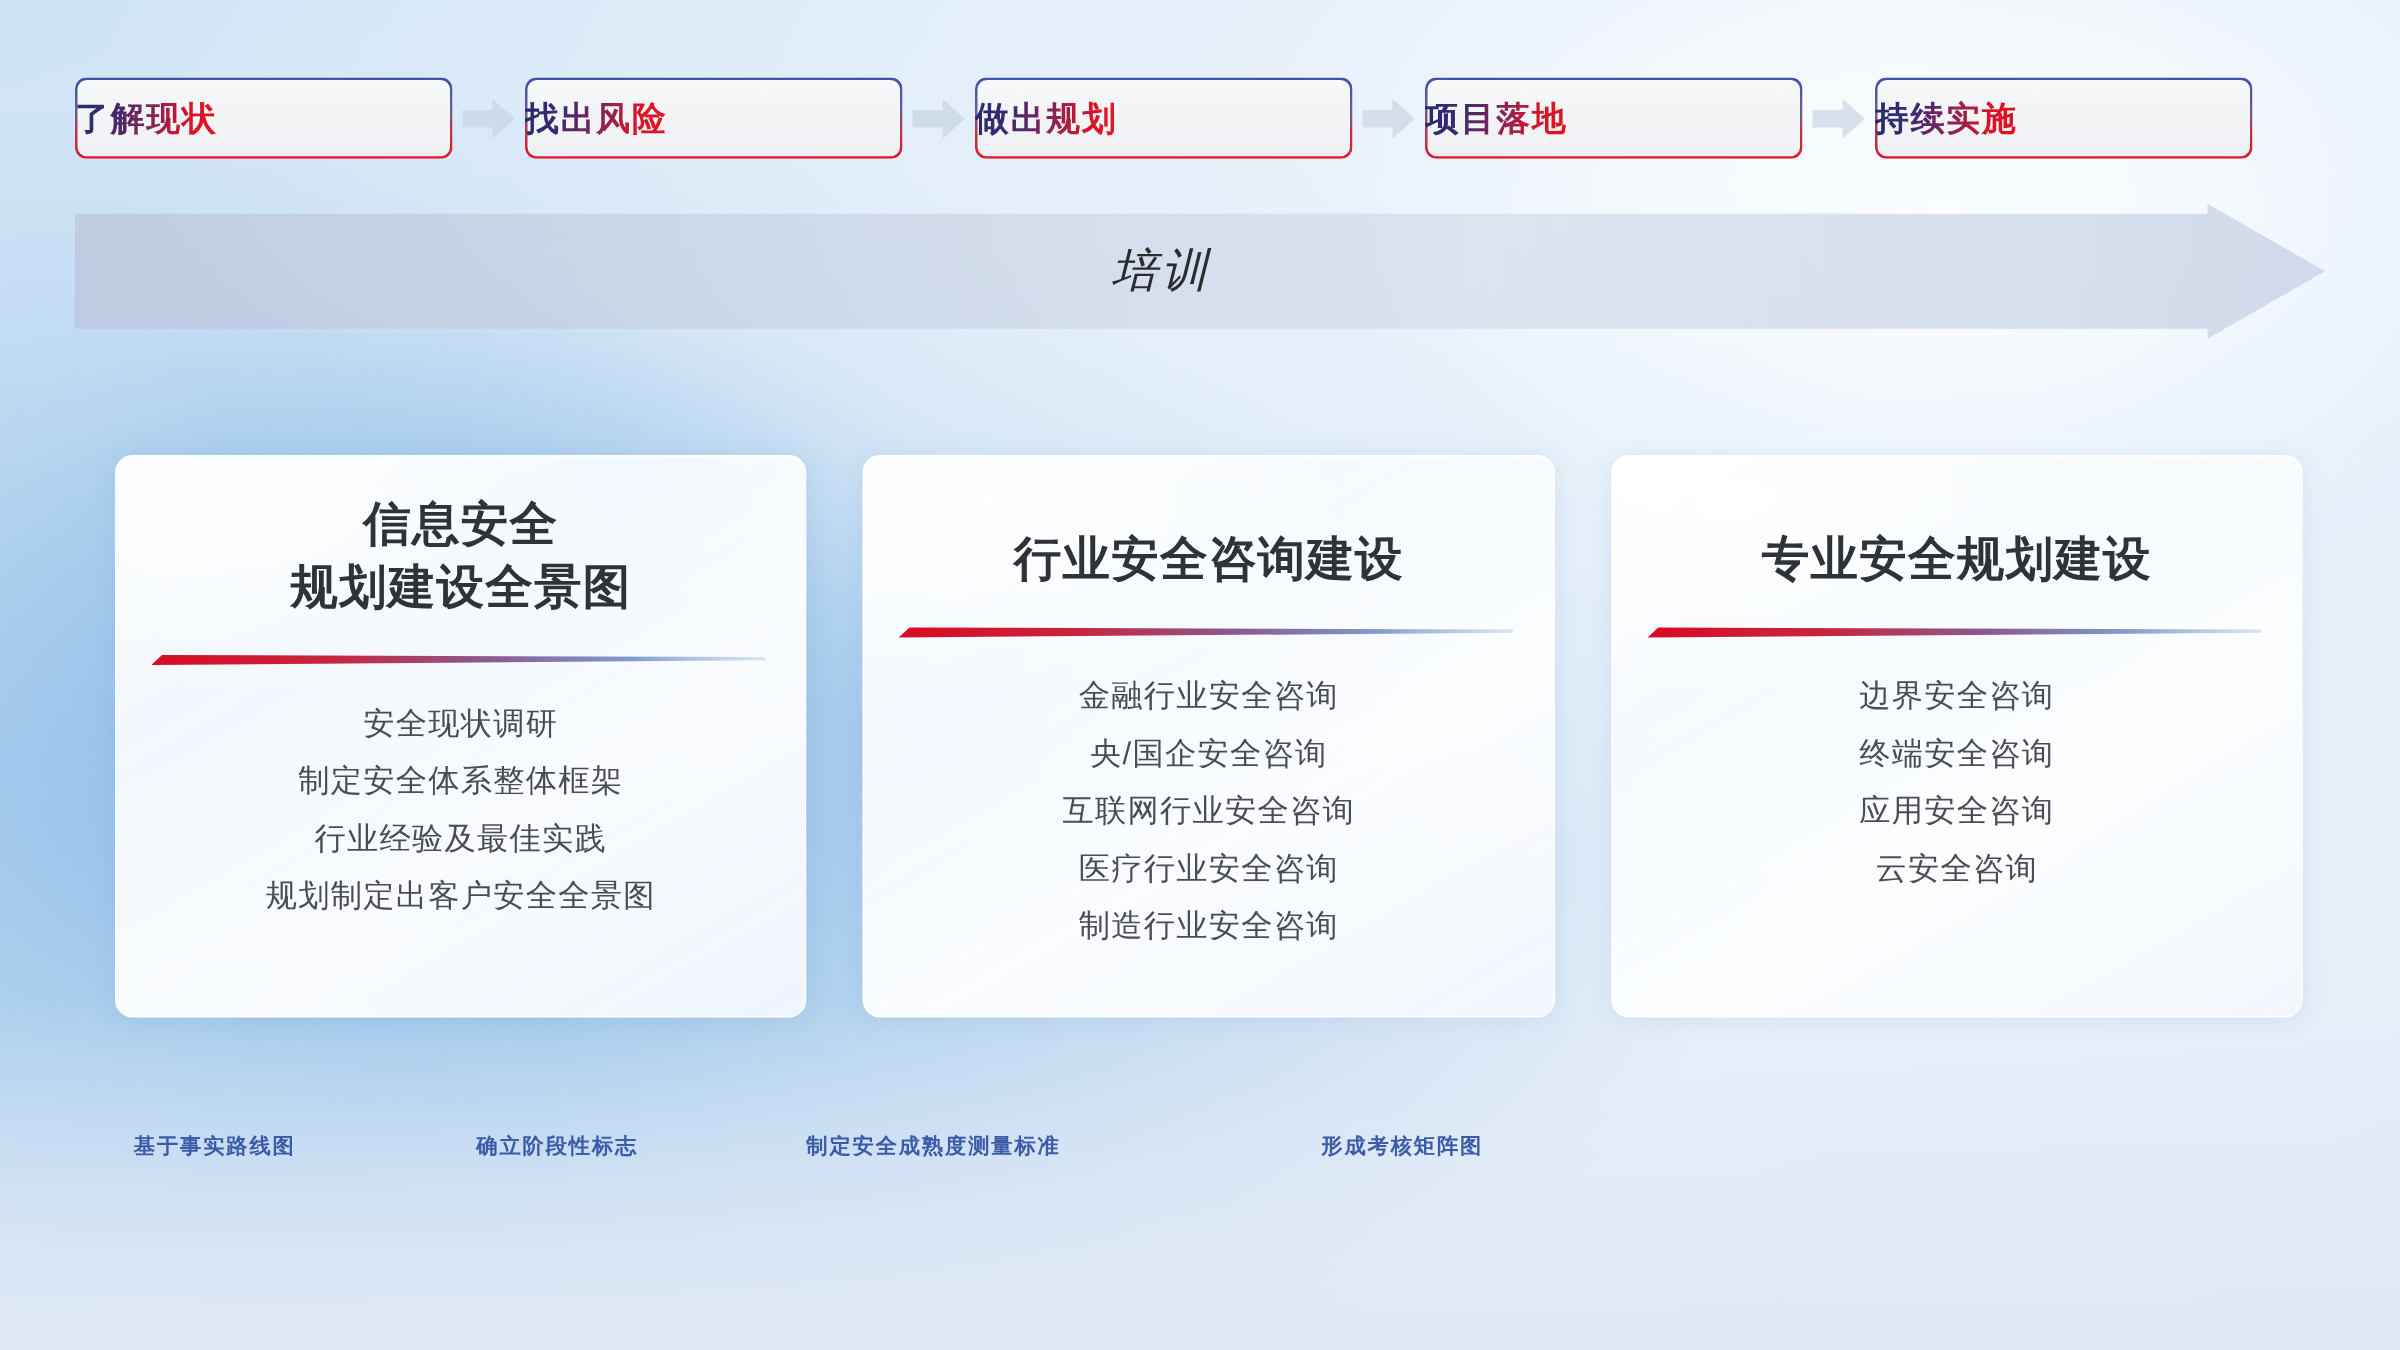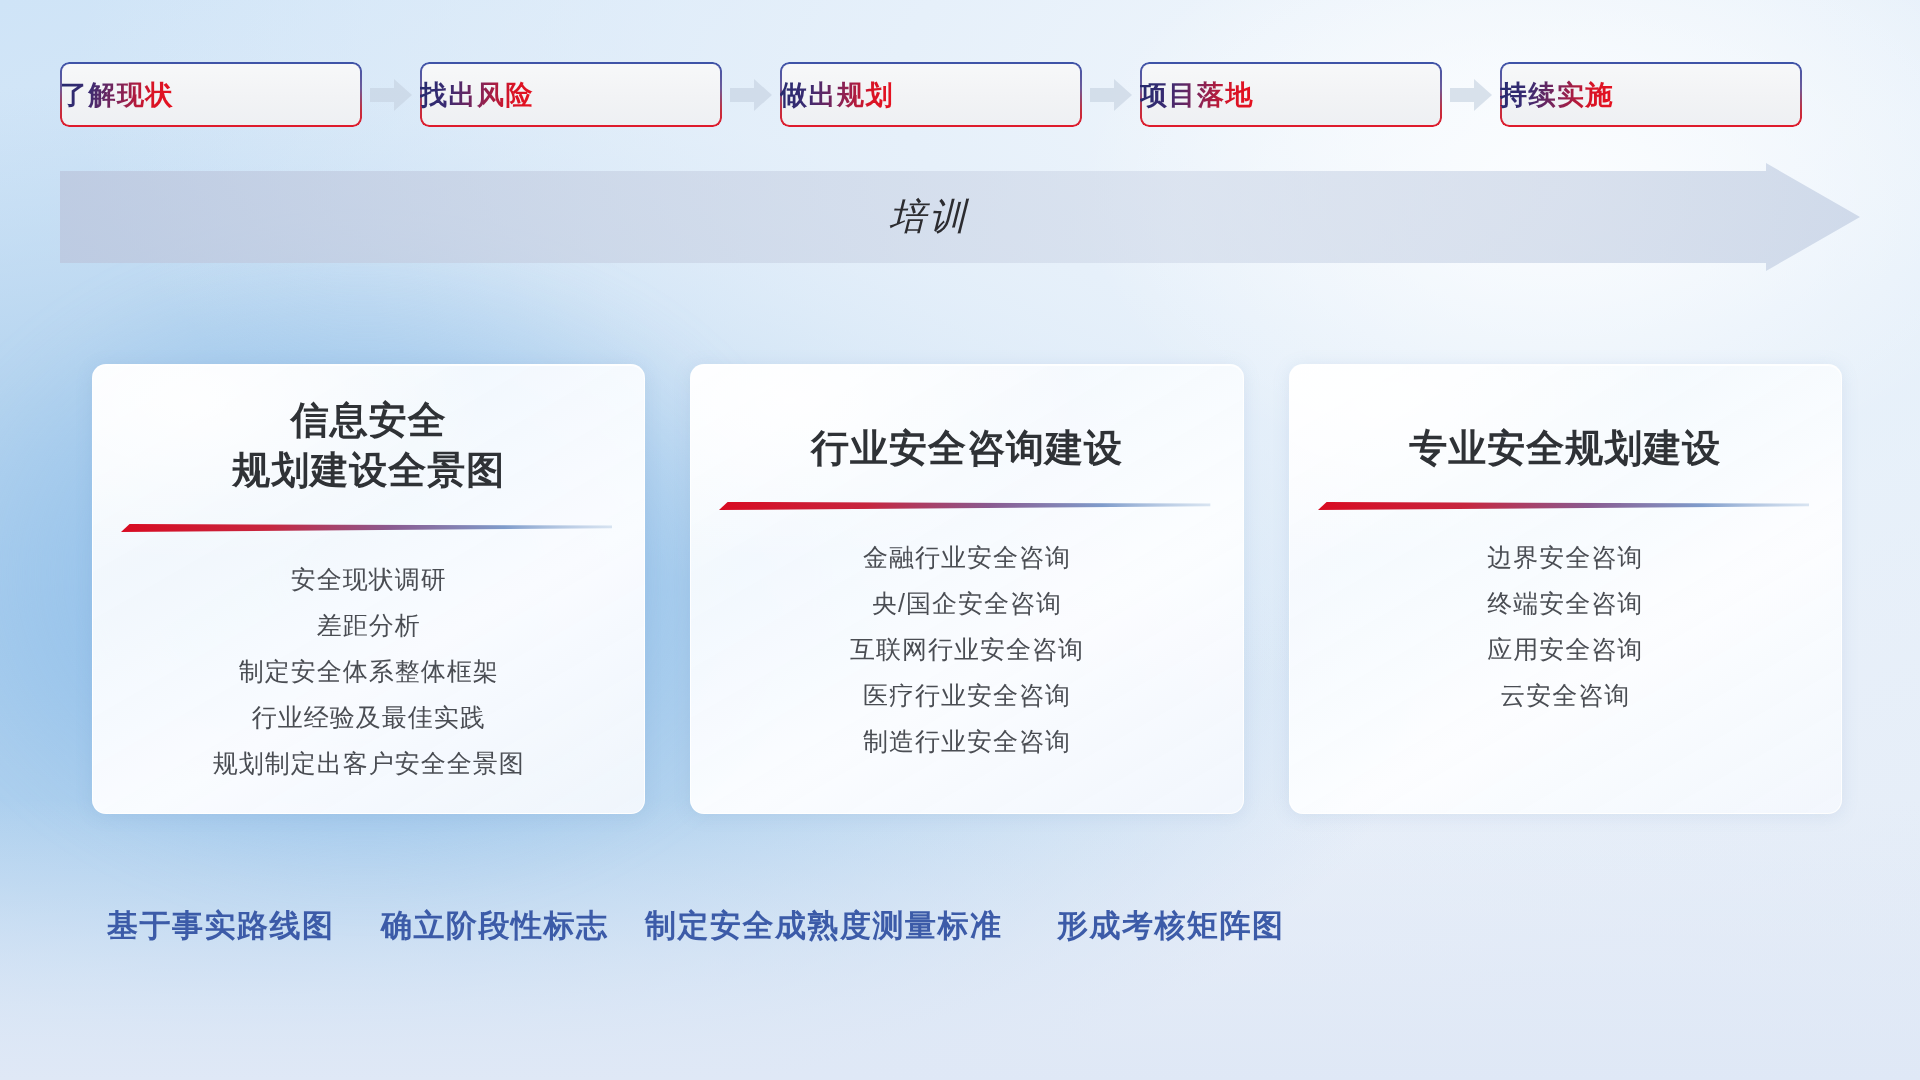--- a/index.html
+++ b/index.html
@@ -119,21 +119,21 @@
     text-align:center;
   }
   .card-list li {
     font-size:25px; color:#4a4d53; line-height:1; padding:10.5px 0;
     letter-spacing:1px; font-weight:400;
   }
 
   
   #footnotes { position:absolute; left:0; top:905px; width:1920px; height:60px; z-index:4; }
   .fn {
-    position:absolute; font-size:31px; font-weight:700; color:#3c5ba8;
+    position:absolute; font-size:17px; font-weight:700; color:#3c5ba8;
     letter-spacing:1.5px; white-space:nowrap;
   }
 </style>
 </head>
 <body>
 
 <div id="bg">
   <div class="bg-base"></div>
   <div class="bg-soft-left"></div>
   <div class="bg-soft-tr"></div>
@@ -229,21 +229,20 @@
             <stop offset="0.55" stop-color="#8a5a90"></stop>
             <stop offset="0.78" stop-color="#7f9ccb"></stop>
             <stop offset="1" stop-color="#bcd0e6" stop-opacity=".55"></stop>
           </linearGradient>
         </defs>
         <path d="M0 11 L7 3 L400 4.6 L400 7.2 Z" fill="url(#div1)"></path>
       </svg>
     </div>
     <ul class="card-list">
       <li>安全现状调研</li>
-      <li>差距分析</li>
       <li>制定安全体系整体框架</li>
       <li>行业经验及最佳实践</li>
       <li>规划制定出客户安全全景图</li>
     </ul>
   </div>
 
   <div class="card">
     <div class="card-glow"></div>
 
     <div class="card-title one-line">行业安全咨询建设</div>

